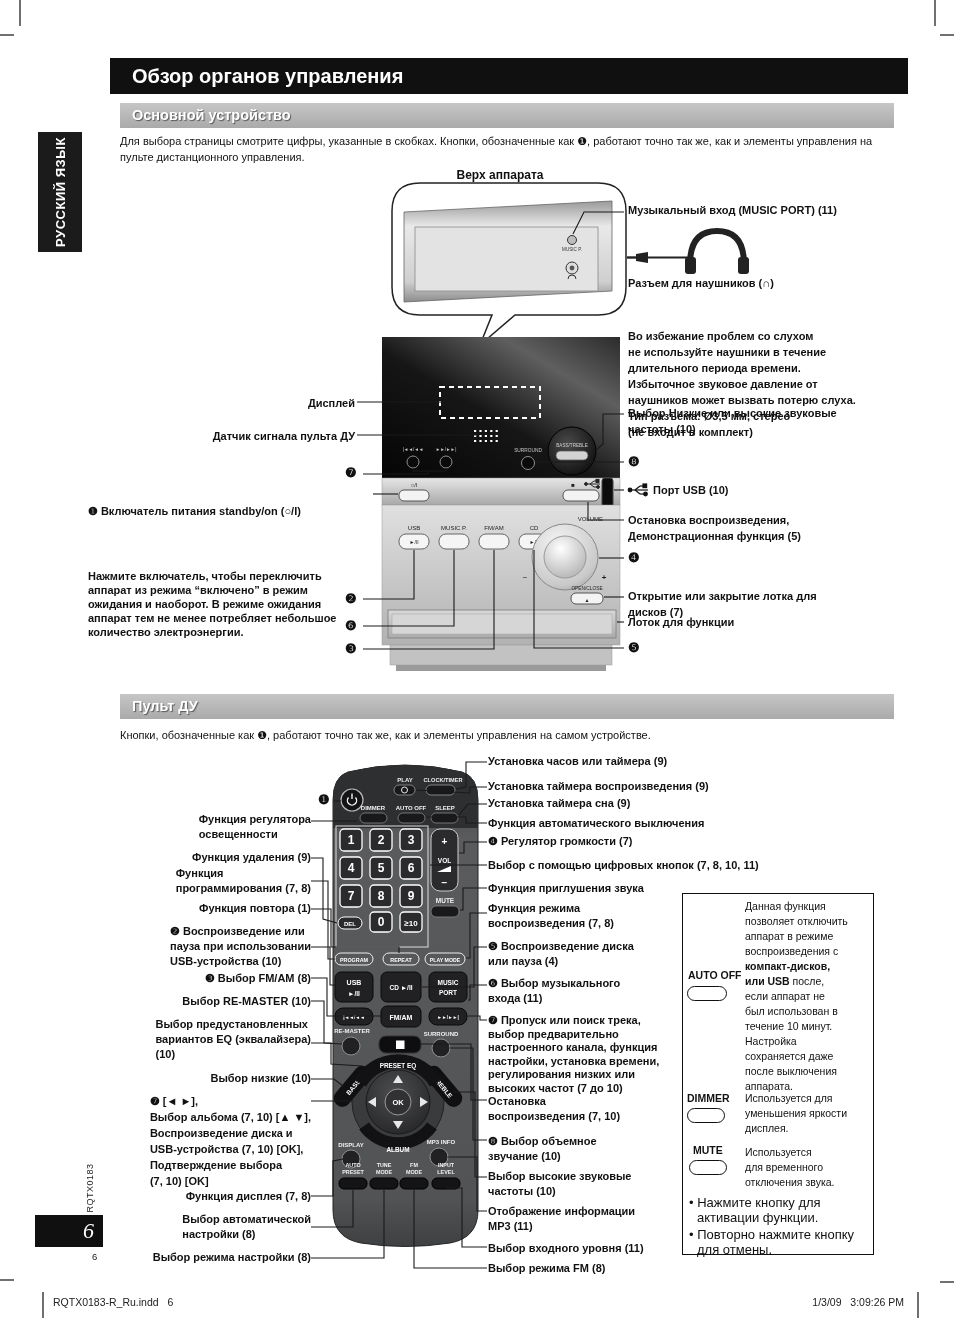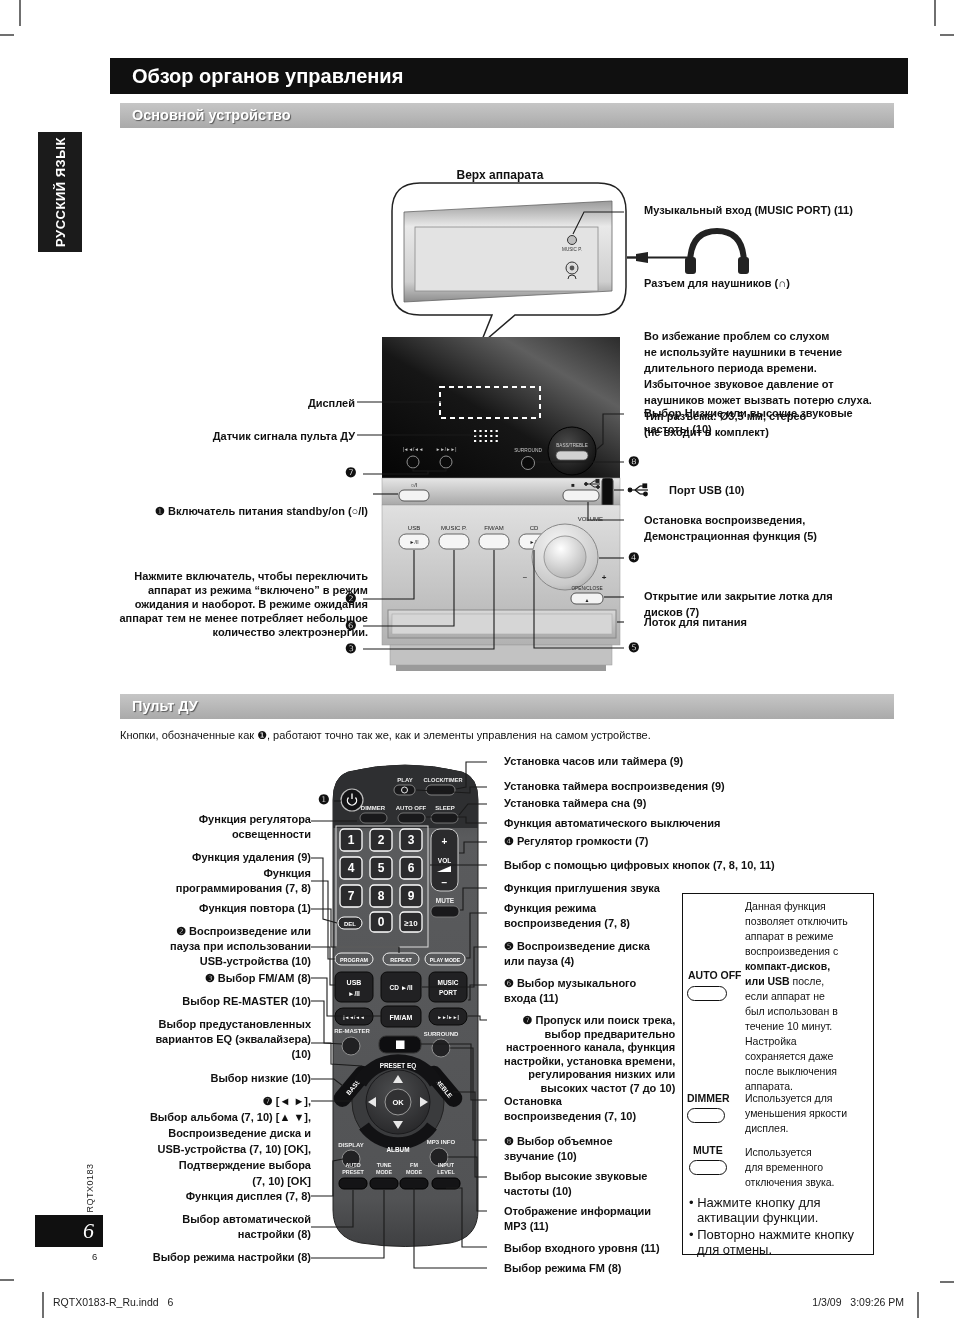--- a/index.html
+++ b/index.html
@@ -1,24 +1,24 @@
 <!DOCTYPE html>
 <html><head>
 <meta charset="utf-8">
 <style>
   html,body{margin:0;padding:0;background:#e9e9e9;}
   .page{position:relative;width:954px;height:1318px;background:#ffffff;overflow:hidden;
         font-family:"Liberation Sans",sans-serif;color:#1a1a1a;}
   svg text{font-family:"Liberation Sans",sans-serif;}
   .abs{position:absolute;}
-  .lbl{position:absolute;font-size:11px;line-height:15px;font-weight:bold;color:#111;white-space:pre-line;padding-left:16px;}
-  .lbl.r{text-align:right;}
+  .lbl{position:absolute;font-size:11px;line-height:15px;font-weight:bold;color:#111;white-space:pre-line;}
+  .lbl.r{}
   .desc{font-weight:bold;margin-top:35px;}
   .badge{position:absolute;font-size:13px;font-weight:bold;color:#111;line-height:13px;}
-  .lh13{line-height:13.5px;text-align:right;}
+  .lh13{line-height:13.5px;}
   .title-bar{position:absolute;left:110px;top:58px;width:776px;height:36px;background:#101010;
              color:#fff;font-size:20px;font-weight:bold;line-height:36px;padding-left:22px;}
   .sec-bar{position:absolute;left:120px;width:762px;height:25px;
            background:linear-gradient(#c6c6c6,#aaaaaa);color:#fff;font-size:14.5px;font-weight:bold;
            line-height:25px;padding-left:12px;text-shadow:1px 1px 1px rgba(0,0,0,0.5);}
   .intro{position:absolute;left:120px;width:772px;font-size:11px;line-height:16px;color:#111;}
   .caption{position:absolute;left:420px;top:168px;width:160px;text-align:center;
            font-size:12px;font-weight:bold;color:#111;}
   .tab{position:absolute;left:38px;top:132px;width:44px;height:120px;background:#1b1b1b;}
   .tab span{position:absolute;left:50%;top:50%;transform:translate(-50%,-50%) rotate(-90deg);
@@ -383,20 +383,21 @@
     </g>
   </svg>
 
   <div class="tab">
     <span>РУССКИЙ ЯЗЫК</span>
   </div>
 
   <div class="title-bar">Обзор органов управления</div>
 
   <div class="sec-bar" style="top:103px">Основной устройство</div>
+  <div class="intro" style="top:133px">Для выбора страницы смотрите цифры, указанные в скобках. Кнопки, обозначенные как ❶, работают точно так же, как и элементы управления на пульте дистанционного управления.</div>
   <div class="caption">Верх аппарата</div>
 
   <div class="lbl r" style="right:599px;top:396px">Дисплей</div>
   <div class="lbl r" style="right:599px;top:429px">Датчик сигнала пульта ДУ</div>
   <div class="badge" style="left:345px;top:466px">❼</div>
   <div class="lbl r" style="right:586px;top:489px;width:280px">
     <div>❶ Включатель питания standby/on (○/I)</div>
     <div class="desc" style="line-height:14px">Нажмите включатель, чтобы переключить
 аппарат из режима “включено” в режим
 ожидания и наоборот. В режиме ожидания
@@ -418,21 +419,21 @@
 (не входит в комплект)</div>
   <div class="lbl" style="left:628px;top:405px;line-height:16px">Выбор Низкие или высокие звуковые
 частоты (10)</div>
   <div class="badge" style="left:628px;top:455px">❽</div>
   <div class="lbl" style="left:653px;top:483px">Порт USB (10)</div>
   <div class="lbl" style="left:628px;top:512px;line-height:16px">Остановка воспроизведения,
 Демонстрационная функция (5)</div>
   <div class="badge" style="left:628px;top:551px">❹</div>
   <div class="l bl lbl" style="left:628px;top:588px;line-height:16px">Открытие или закрытие лотка для
 дисков (7)</div>
-  <div class="lbl" style="left:628px;top:615px">Лоток для питания</div>
+  <div class="lbl" style="left:628px;top:615px">Лоток для функции</div>
   <div class="badge" style="left:628px;top:641px">❺</div>
 
   <div class="sec-bar" style="top:694px">Пульт ДУ</div>
   <div class="intro" style="top:727px">Кнопки, обозначенные как ❶, работают точно так же, как и элементы управления на самом устройстве.</div>
 
   <div class="badge" style="left:318px;top:793px">❶</div>
   <div class="lbl r" style="right:643px;top:812px">Функция регулятора
 освещенности</div>
   <div class="lbl r" style="right:643px;top:850px">Функция удаления (9)</div>
   <div class="lbl r" style="right:643px;top:866px">Функция

